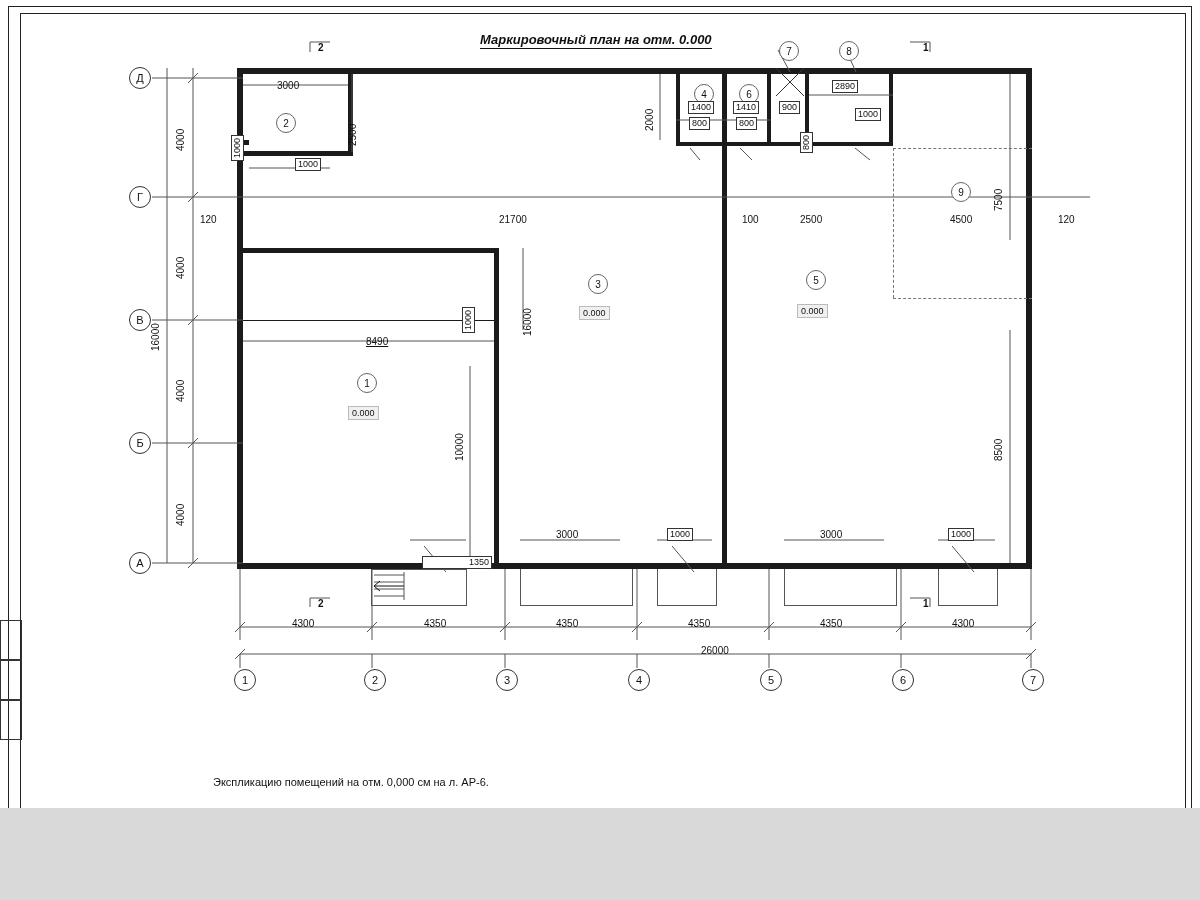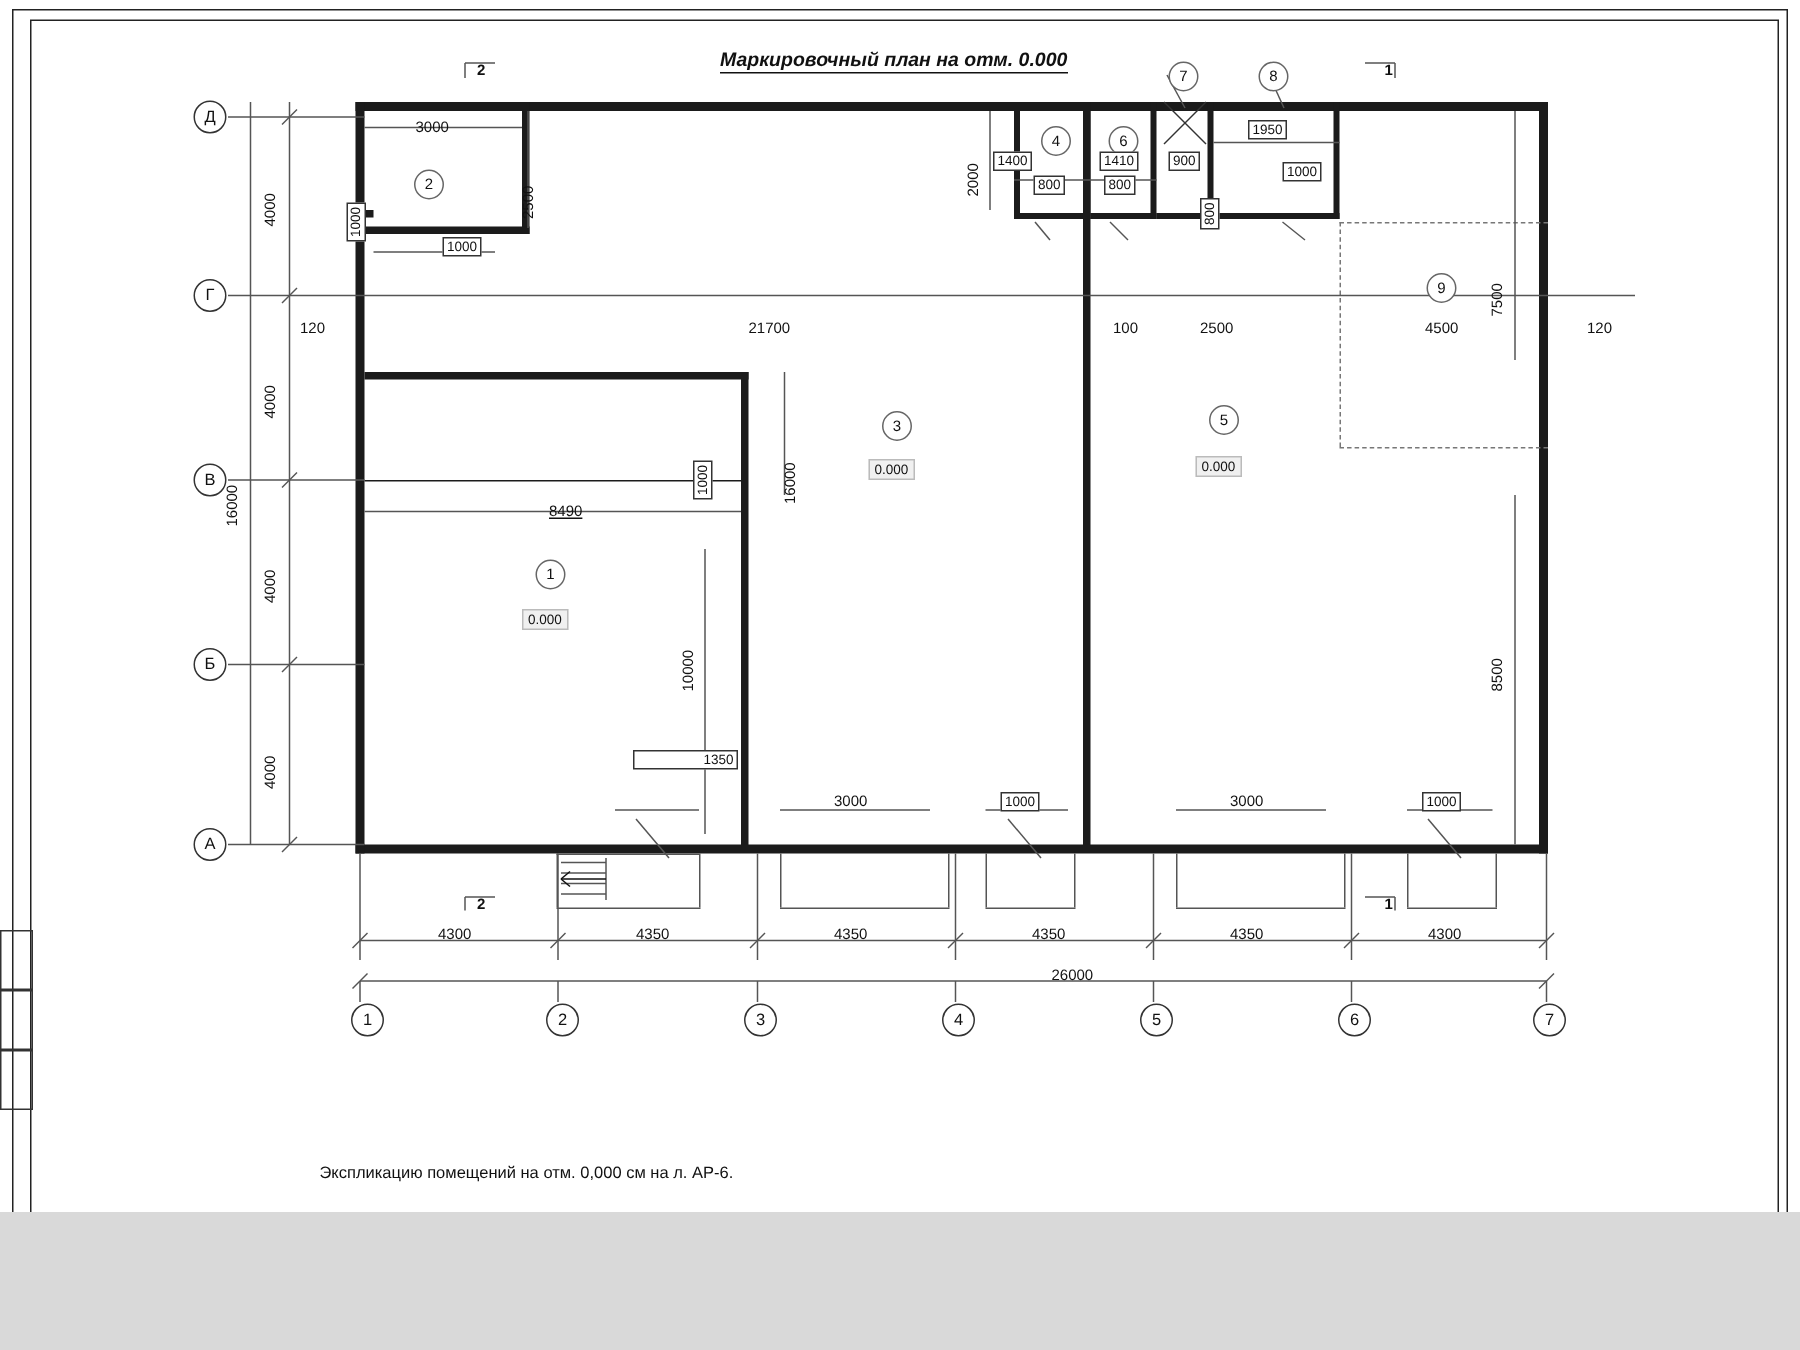--- a/index.html
+++ b/index.html
@@ -385,32 +385,32 @@
   <div class="dim-text" style="left:277px;top:80px;">3000</div>
   <div class="dim-text vert" style="left:358px;top:135px;">2500</div>
   <div class="dim-box" style="left:295px;top:158px;">1000</div>
   <div class="dim-box vert" style="left:244px;top:148px;">1000</div>
 
   <div class="dim-text" style="left:366px;top:336px;text-decoration:underline;">8490</div>
   <div class="dim-text vert" style="left:465px;top:450px;">10000</div>
   <div class="dim-text vert" style="left:533px;top:325px;">16000</div>
   <div class="dim-box vert" style="left:475px;top:320px;">1000</div>
 
-  <div class="dim-box" style="left:422px;top:500px;padding-left:46px;">1350</div>
+  <div class="dim-box" style="left:422px;top:556px;padding-left:46px;">1350</div>
   <div class="dim-text" style="left:556px;top:529px;">3000</div>
   <div class="dim-box" style="left:667px;top:528px;">1000</div>
   <div class="dim-text" style="left:820px;top:529px;">3000</div>
   <div class="dim-box" style="left:948px;top:528px;">1000</div>
 
   <div class="dim-text vert" style="left:655px;top:120px;">2000</div>
   <div class="dim-box" style="left:855px;top:108px;">1000</div>
 
-  <div class="dim-box" style="left:662px;top:101px;">1400</div>
+  <div class="dim-box" style="left:688px;top:101px;">1400</div>
   <div class="dim-box" style="left:689px;top:117px;">800</div>
   <div class="dim-box" style="left:733px;top:101px;">1410</div>
   <div class="dim-box" style="left:736px;top:117px;">800</div>
   <div class="dim-box" style="left:779px;top:101px;">900</div>
   <div class="dim-box vert" style="left:813px;top:140px;">800</div>
-  <div class="dim-box" style="left:832px;top:80px;">1950</div>
+  <div class="dim-box" style="left:832px;top:80px;">2890</div>
 
   <div class="bottom-strip"></div>
 
 </div>
 
 </body></html>

